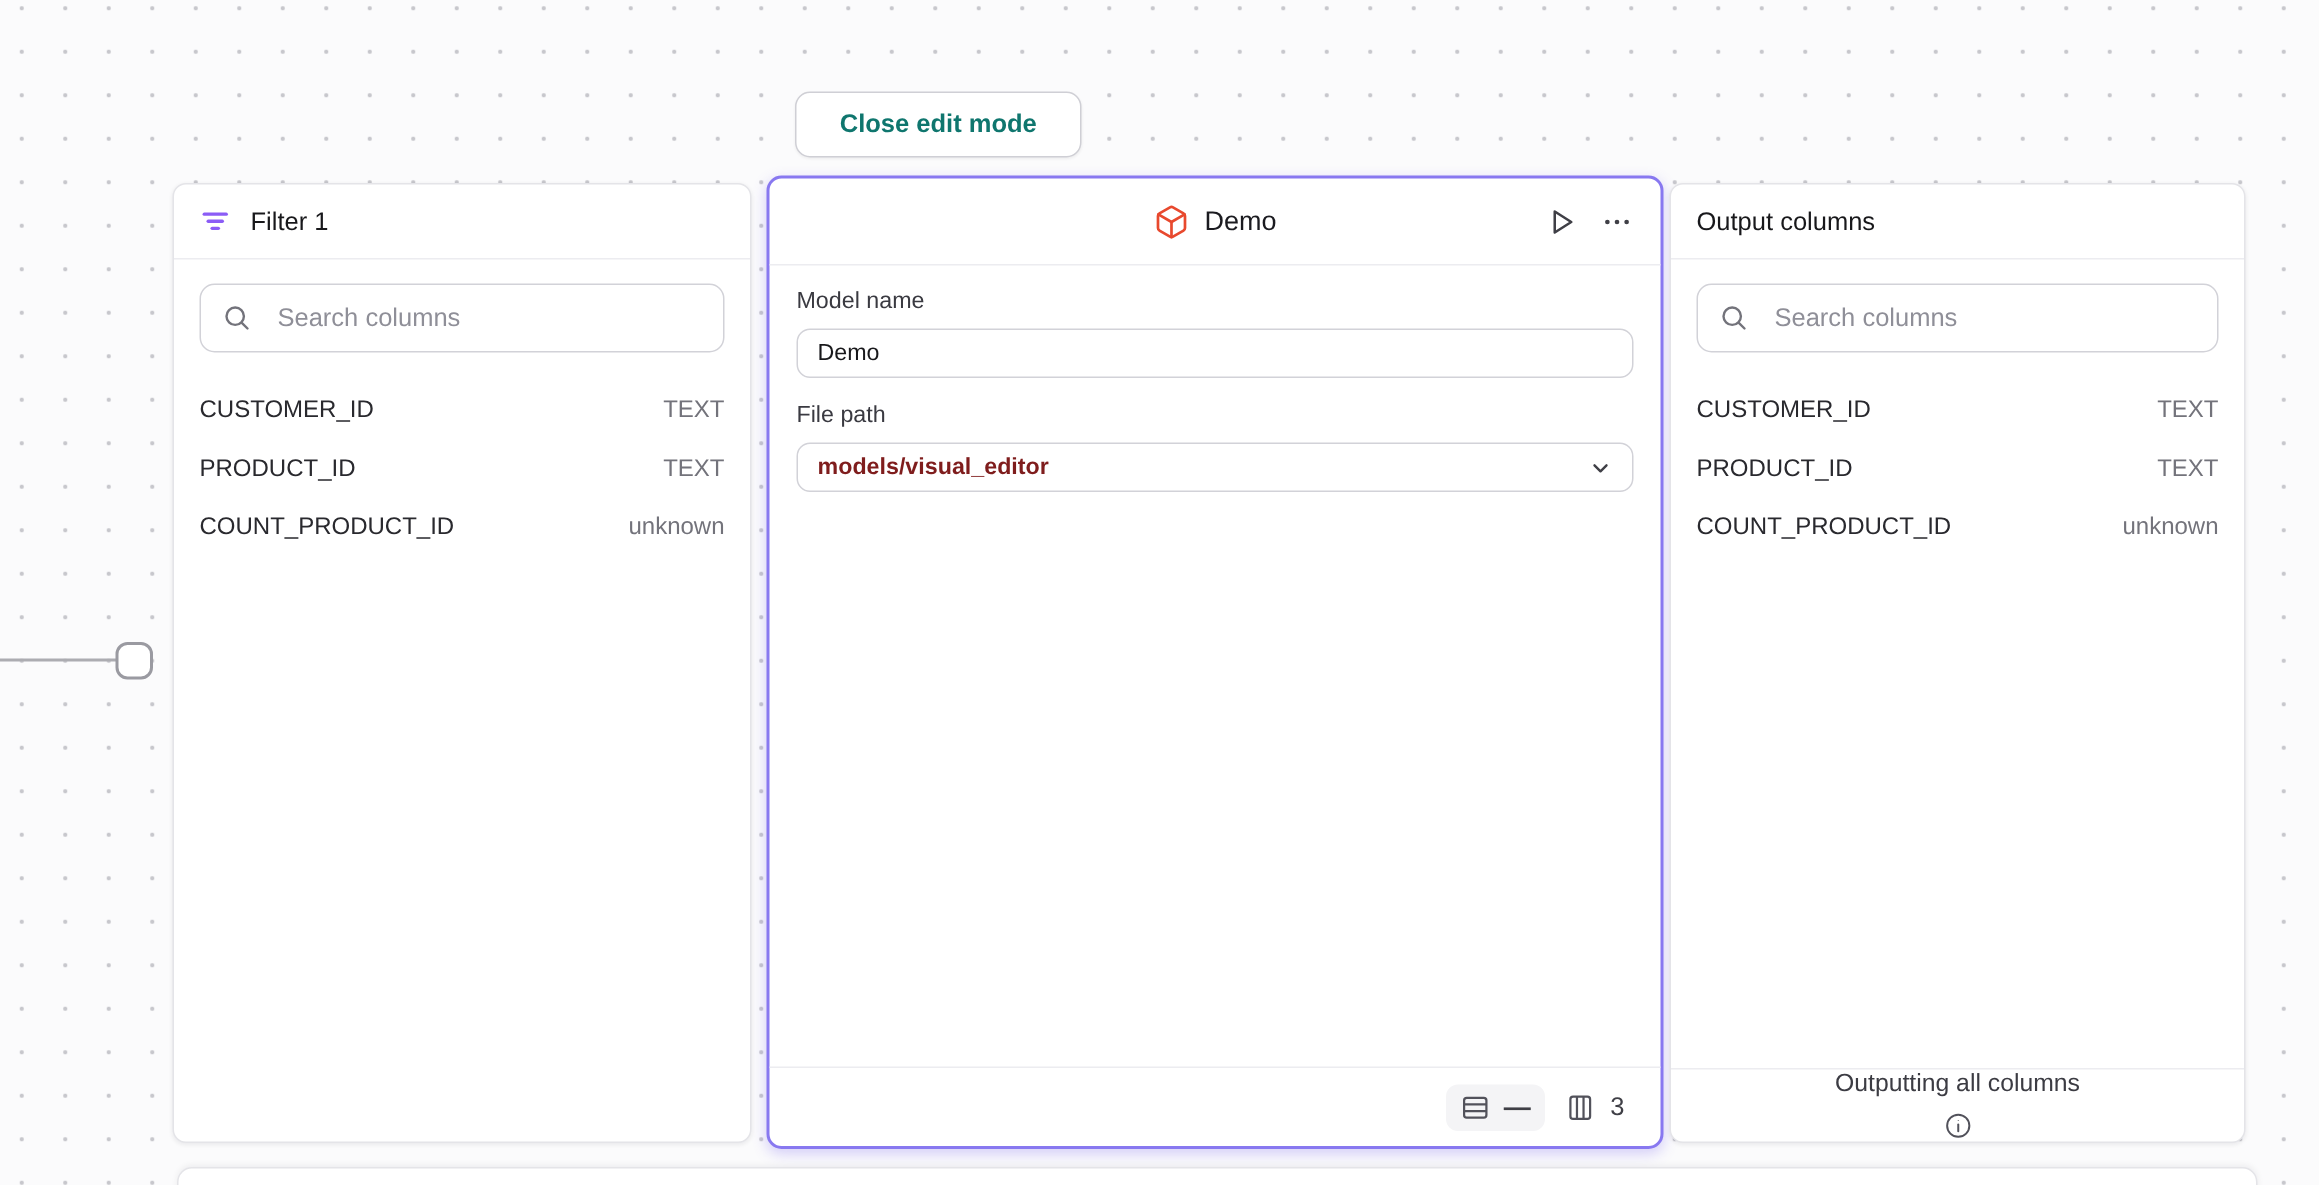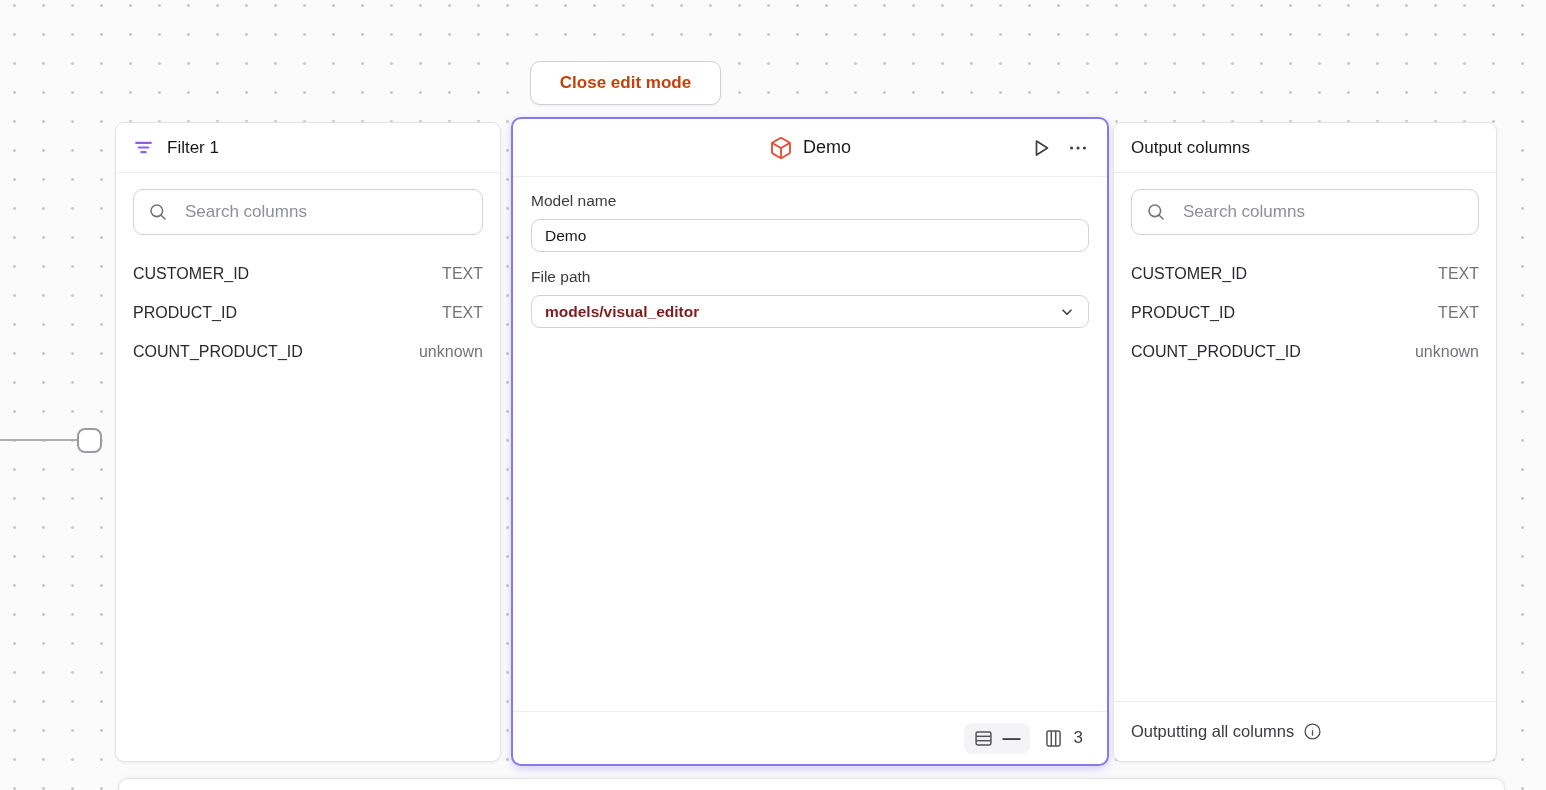--- a/index.html
+++ b/index.html
@@ -123,37 +123,37 @@
     background: #f4f4f6; border-radius: 8px;
     padding: 5px 9px;
   }
   .dash { font-size: 18px; font-weight: 600; color: #3f3f46; line-height: 1; }
   .count-group { display: flex; align-items: center; gap: 10px; }
   .count { font-size: 17px; font-weight: 500; color: #3f3f46; }
 
   
   #output-panel { left: 1113px; top: 122px; width: 384px; height: 640px; }
   .output-footer {
-    position: absolute; left: 0; right: 0; bottom: 0; height: 60px;
+    position: absolute; left: 0; right: 0; bottom: 0; height: 49px;
     border-top: 1px solid #ececf0;
     display: flex; align-items: center; gap: 9px;
     padding: 0 17px;
-    font-size: 16.5px; color: #3c3c43;
+    font-size: 16.5px; color: #3c3c43; flex-direction: column;
   }
 
   
   #close-edit-btn {
     position: absolute; left: 530px; top: 61px;
     width: 191px; height: 44px;
     background: #fff;
     border: 1px solid #cfcfd5;
     border-radius: 10px;
     box-shadow: 0 1px 2px rgba(0,0,0,0.06);
     font-family: "Liberation Sans", sans-serif;
-    font-size: 17px; font-weight: 700; color: #c2410c;
+    font-size: 17px; font-weight: 700; color: #0f766e;
     cursor: pointer;
   }
 
   
   .edge-line {
     position: absolute; left: 0; top: 439px;
     width: 78px; height: 2px; background: #acacb1;
   }
   .conn-handle {
     position: absolute; left: 77px; top: 428px;

